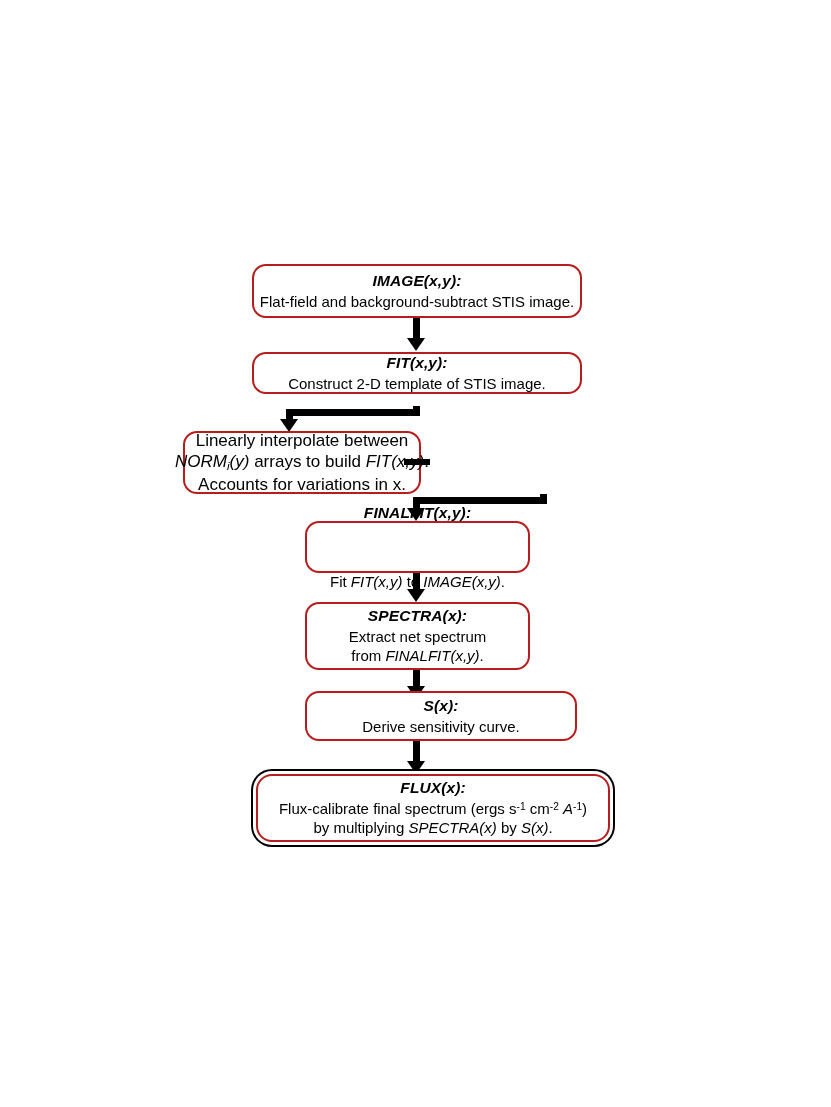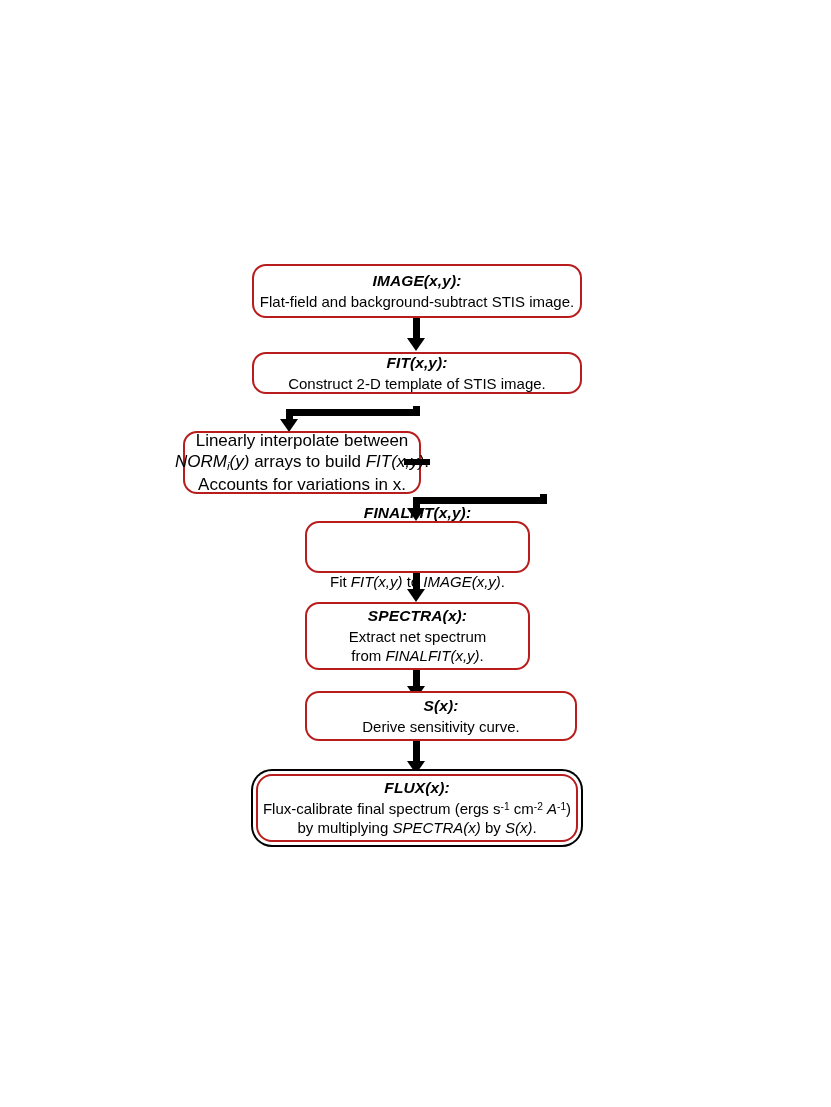--- a/index.html
+++ b/index.html
@@ -144,21 +144,21 @@
   <div class="arrowhead" style="left:407px; top:686px;"></div>
 
   <div class="node" style="left:305px; top:691px; width:272px; height:50px;">
     <div class="ttl">S(x):</div>
     <div class="ln">Derive sensitivity curve.</div>
   </div>
 
   <div class="vline" style="left:413px; top:741px; width:7px; height:22px;"></div>
   <div class="arrowhead" style="left:407px; top:761px;"></div>
 
-  <div class="node terminal" style="left:256px; top:774px; width:322px; height:68px;">
+  <div class="node terminal" style="left:256px; top:774px; width:354px; height:68px;">
     <div class="ttl">FLUX(x):</div>
     <div class="ln">
       <span>Flux-calibrate final spectrum (ergs s</span><sup>-1</sup><span> cm</span><sup>-2</sup><span> </span><i>A</i><sup>-1</sup><span>)</span>
     </div>
     <div class="ln">
       <span>by multiplying </span><i>SPECTRA(x)</i><span> by </span><i>S(x)</i><span>.</span>
     </div>
   </div>
 
 </div>

